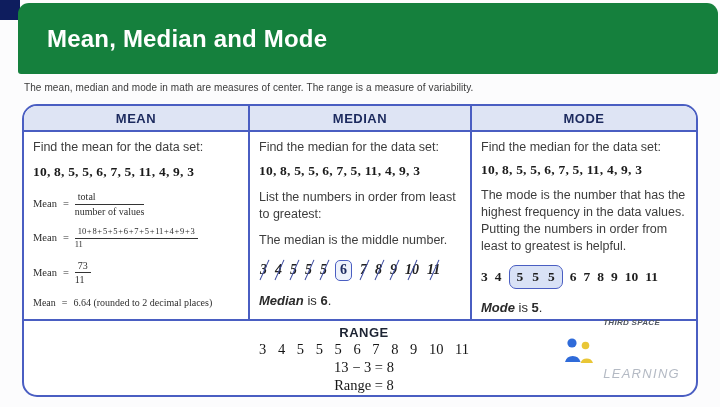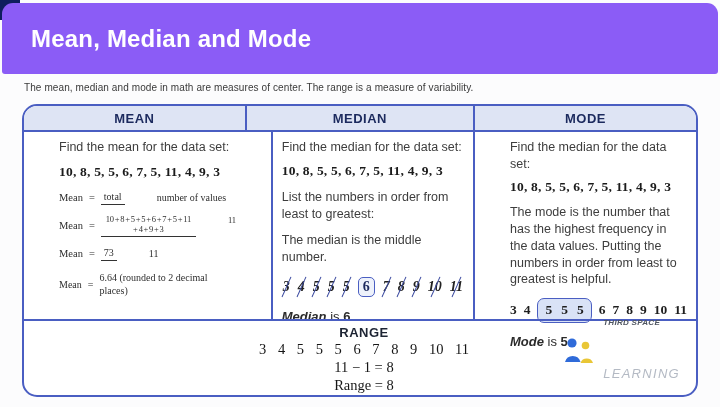--- a/index.html
+++ b/index.html
@@ -8,22 +8,22 @@
     font-family:"Liberation Sans", sans-serif;
     background:#fcfcfd;
     position:relative;
     overflow:hidden;
   }
   .corner-accent {
     position:absolute; top:0; left:0; width:20px; height:20px;
     background:#0e1d5e;
   }
   .header-bar {
-    position:absolute; top:3px; left:2px; right:2px; height:71px;
-    background:#8b5cf6;
+    position:absolute; top:3px; left:18px; right:2px; height:71px;
+    background:#15803d;
     border-radius:11px 11px 3px 3px;
     display:flex; align-items:center;
   }
   .page-title {
     color:#ffffff; font-size:24px; font-weight:700;
     padding-left:29px; letter-spacing:0.2px;
   }
   .intro-text {
     position:absolute; top:82px; left:24px; right:8px;
     font-size:10px; color:#3a3a3a; letter-spacing:0.1px;
@@ -39,37 +39,37 @@
   .th {
     background:#dee4f4;
     border-bottom:2px solid #4a5ec2;
     display:flex; align-items:center; justify-content:center;
     font-size:13px; font-weight:700; color:#1c2a5e; letter-spacing:0.5px;
   }
   .mid-col { border-left:2px solid #4a5ec2; border-right:2px solid #4a5ec2; }
   .cell {
     padding:7px 9px 7px 9px;
     font-size:12.5px; color:#3d3d3d; line-height:1.35;
-    display:flex; flex-direction:column;margin-left:26px;
+    display:flex; flex-direction:column;
   }
   .cell-mean   { gap:10px; }
   .cell-median { gap:9px; }
   .cell-mode   { gap:8px; }
   .dataset {
     font-family:"Liberation Serif", serif; font-weight:700;
     font-size:13.5px; color:#1b1b1b; letter-spacing:0.2px;
     margin-top:-3px;
   }
   
   .formula {
     display:flex; align-items:center; gap:6px;
     font-family:"Liberation Serif", serif; color:#2e2e2e;
     font-size:10.5px;
   }
-  .frac { display:inline-flex; flex-direction:row; text-align:center; font-size:10px; line-height:1.15;gap:32px; }
+  .frac { display:inline-flex; flex-direction:column; font-size:10px; line-height:1.15; }
   .frac .num { border-bottom:1px solid #333; padding:0 3px 1px 3px; }
   .frac .den { padding-top:1px; }
   .frac.tight { font-size:8.5px; letter-spacing:-0.2px; word-spacing:-1px; }
   .formula-plain { font-size:10px; }
   
   .mrow { display:flex; align-items:center; gap:6px; margin-top:2px; }
   .mnum {
     position:relative;
     font-family:"Liberation Serif", serif; font-style:italic; font-weight:700;
     font-size:14px; color:#222; padding:0 1px;
@@ -209,21 +209,21 @@
       <span class="onum">11</span>
     </div>
     <div class="concl">
       <span class="w">Mode</span><span> is </span><span class="v">5</span><span>.</span>
     </div>
   </div>
 
   <div class="range-row">
     <div class="range-title">RANGE</div>
     <div class="range-line range-nums">3 4 5 5 5 6 7 8 9 10 11</div>
-    <div class="range-line">11 − 1 = 8</div>
+    <div class="range-line">13 − 3 = 8</div>
     <div class="range-line">Range = 8</div>
 
     <div class="logo">
       <svg width="34" height="30" viewBox="0 0 34 30">
         <circle cx="9" cy="8" r="4.6" fill="#2f6bd9"></circle>
         <circle cx="22.5" cy="10.5" r="3.8" fill="#e9c636"></circle>
         <path d="M2 27 A8 8 0 0 1 17.5 27 Z" fill="#2f6bd9"></path>
         <path d="M17.5 28 A6.6 6.6 0 0 1 30 28 Z" fill="#e9c636"></path>
       </svg>
       <div class="logo-text">

